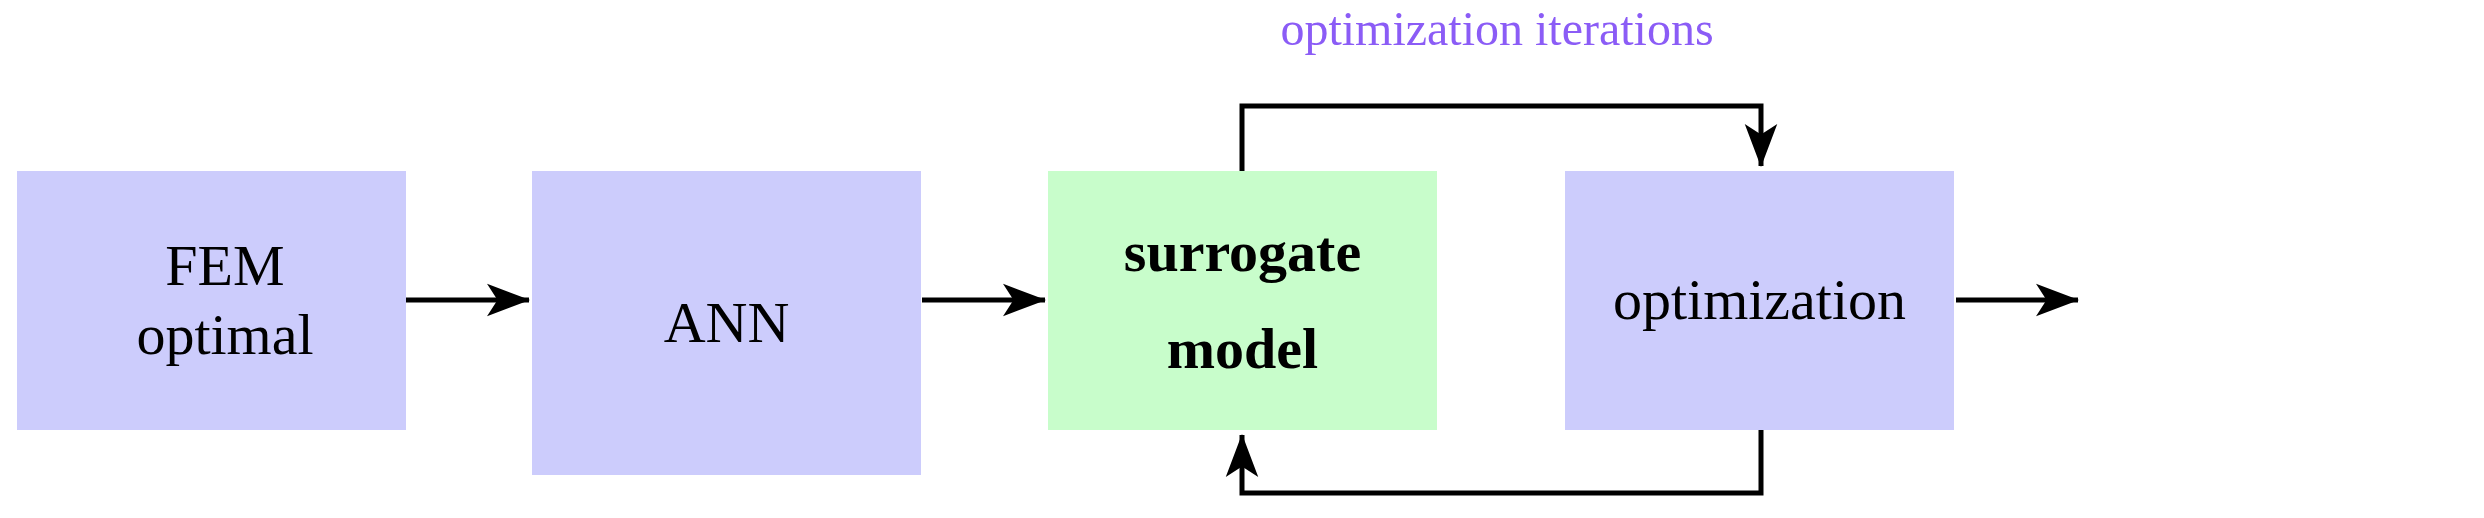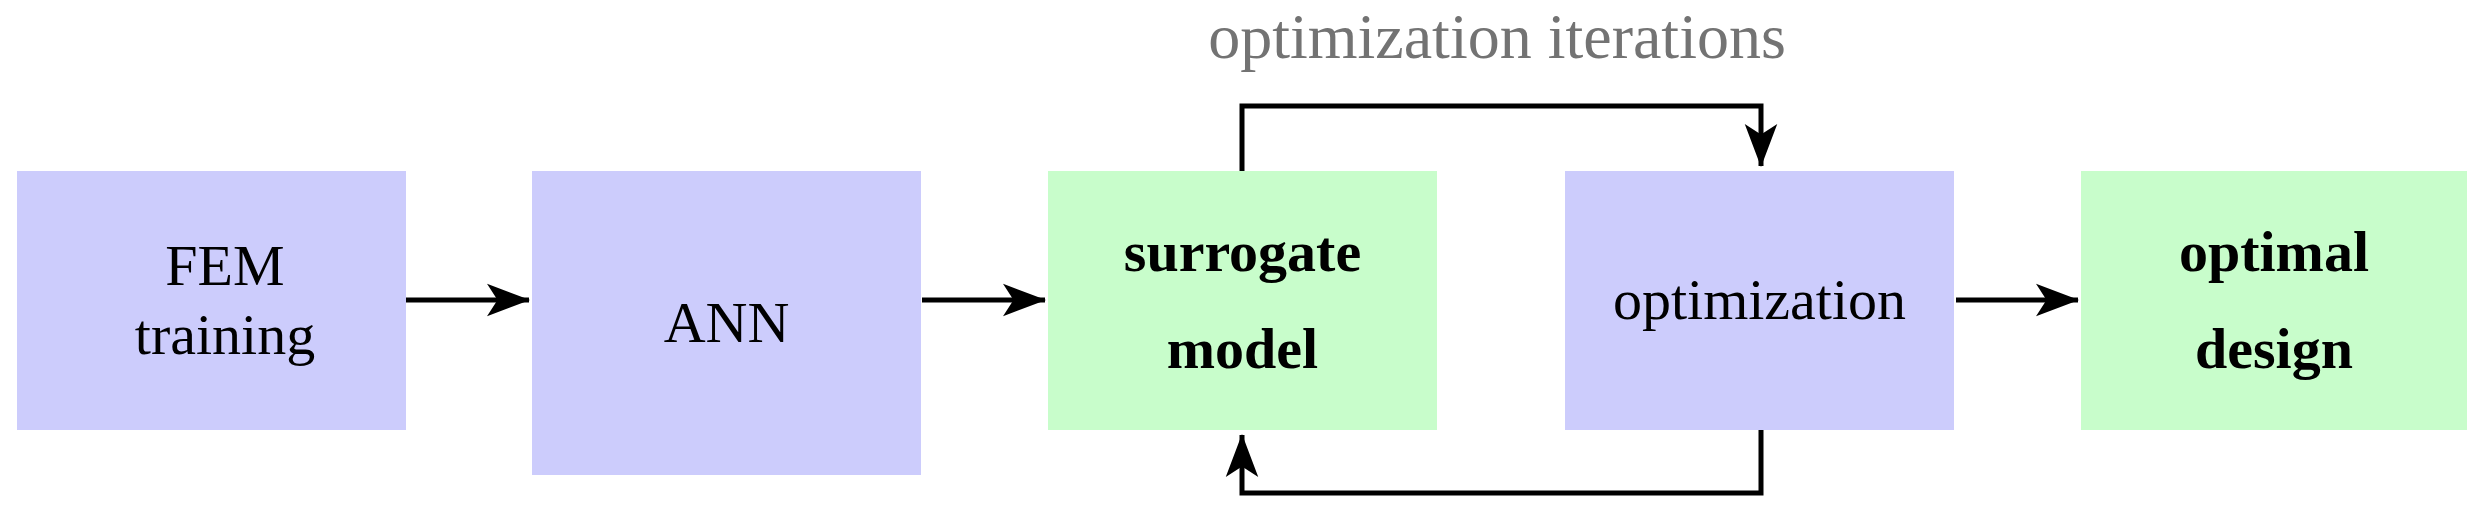--- a/index.html
+++ b/index.html
@@ -30,23 +30,23 @@
     display: block;
     white-space: nowrap;
   }
   .node.purple { background: #ccccfc; }
   .node.green  { background: #c8fdcb; gap: 28px; }
   .node.plain  { font-weight: 400; font-size: 58px; }
   .node.bold   { font-weight: 700; font-size: 58px; }
 
   .loop-label {
     position: absolute;
-    color: #737373;
+    color: #8b5cf6;
     font-weight: 400;
-    font-size: 64px;
+    font-size: 48px;
     white-space: nowrap;
     text-align: center;
     line-height: 1;
   }
 
   svg.edges {
     position: absolute;
     left: 0;
     top: 0;
     width: 2484px;
@@ -84,34 +84,30 @@
 
     <g>
       <line x1="1956" y1="300" x2="2078" y2="300" stroke="#000000" stroke-width="5" marker-end="url(#arrowhead)"></line>
     </g>
   </svg>
 
   <div class="loop-label" style="left: 1162px; top: 5px; width: 670px;">optimization iterations</div>
 
   <div class="node purple plain" style="left: 17px; top: 171px; width: 389px; height: 259px; padding-left: 27px;">
     <span class="line">FEM</span>
-    <span class="line">training</span>
+    <span class="line">optimal</span>
   </div>
 
   <div class="node purple plain" style="left: 532px; top: 171px; width: 389px; height: 304px;">
     <span class="line">ANN</span>
   </div>
 
   <div class="node green bold" style="left: 1048px; top: 171px; width: 389px; height: 259px;">
     <span class="line">surrogate</span>
     <span class="line">model</span>
   </div>
 
   <div class="node purple plain" style="left: 1565px; top: 171px; width: 389px; height: 259px;">
     <span class="line">optimization</span>
   </div>
 
-  <div class="node green bold" style="left: 2081px; top: 171px; width: 386px; height: 259px;">
-    <span class="line">optimal</span>
-    <span class="line">design</span>
-  </div>
 
 </div>
 
 </body></html>

